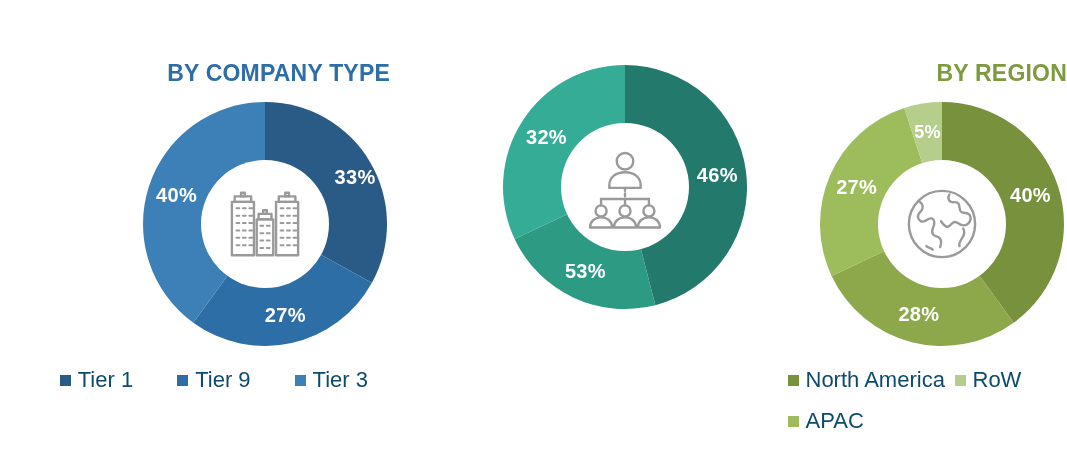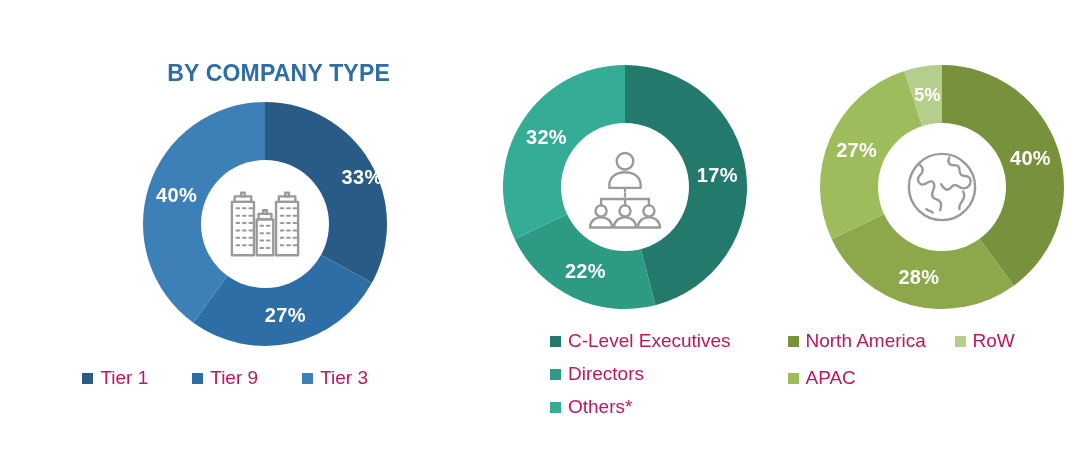--- a/index.html
+++ b/index.html
@@ -74,22 +74,22 @@
   .legend{
     margin-top:18px;
     display:flex;
     flex-wrap:wrap;
     justify-content:center;
     box-sizing:border-box;
   }
   .legend-item{
     display:flex;
     align-items:center;
-    font-size:19px;
-    color:#be185d;
+    font-size:22px;
+    color:#0c4a6e;
     white-space:nowrap;
   }
   .swatch{
     width:11px;height:11px;
     display:inline-block;
     margin-right:7px;
     flex:0 0 auto;
   }
 
   .legend-1 .legend-item{margin:0 22px;}
@@ -177,21 +177,21 @@
             <line x1="67" y1="65" x2="70" y2="65"></line>
               <line x1="74" y1="65" x2="77" y2="65"></line>
               <line x1="81" y1="65" x2="84" y2="65"></line>
             <line x1="67" y1="73" x2="70" y2="73"></line>
               <line x1="74" y1="73" x2="77" y2="73"></line>
               <line x1="81" y1="73" x2="84" y2="73"></line>
           </g>
         </svg>
       </div>
 
-      <div class="pct" id="lbl-0-0" style="left: 222px; top: 77.6591px;">33%</div>
+      <div class="pct" id="lbl-0-0" style="left: 215px; top: 77.6591px;">33%</div>
       <div class="pct" id="lbl-0-1" style="left: 145.287px; top: 215.76px;">27%</div>
       <div class="pct" id="lbl-0-2" style="left: 36.5517px; top: 96.2614px;">40%</div>
     </div>
 
     <div class="legend legend-1">
       <div class="legend-item">
         <span class="swatch" id="sw-0-0" style="background: rgb(42, 90, 134);"></span>
         <span>Tier 1</span>
       </div>
       <div class="legend-item">
@@ -228,42 +228,29 @@
           <line x1="76" y1="63" x2="76" y2="70"></line>
           <circle cx="24" cy="76" r="6"></circle>
           <path d="M12 94c0-7 5.5-11 12-11s12 4 12 11z"></path>
           <circle cx="50" cy="76" r="6"></circle>
           <path d="M38 94c0-7 5.5-11 12-11s12 4 12 11z"></path>
           <circle cx="76" cy="76" r="6"></circle>
           <path d="M64 94c0-7 5.5-11 12-11s12 4 12 11z"></path>
         </svg>
       </div>
 
-      <div class="pct" id="lbl-1-0" style="left: 217.267px; top: 113.344px;">17%</div>
-      <div class="pct" id="lbl-1-1" style="left: 85.4025px; top: 209.149px;">22%</div>
+      <div class="pct" id="lbl-1-0" style="left: 217.267px; top: 113.344px;">46%</div>
+      <div class="pct" id="lbl-1-1" style="left: 85.4025px; top: 209.149px;">53%</div>
       <div class="pct" id="lbl-1-2" style="left: 46.4775px; top: 75.1681px;">32%</div>
     </div>
 
-    <div class="legend legend-2">
-      <div class="legend-item">
-        <span class="swatch" id="sw-1-0" style="background: rgb(35, 121, 107);"></span>
-        <span>C-Level Executives</span>
-      </div>
-      <div class="legend-item">
-        <span class="swatch" id="sw-1-1" style="background: rgb(45, 154, 132);"></span>
-        <span>Directors</span>
-      </div>
-      <div class="legend-item">
-        <span class="swatch" id="sw-1-2" style="background: rgb(53, 172, 149);"></span>
-        <span>Others*</span>
-      </div>
-    </div>
   </div>
 
   <div class="panel panel-3">
+    <div class="panel-title title-3">BY REGION</div>
 
     <div class="donut-wrap">
       <svg viewBox="0 0 250 250">
         <g id="slices-2">
             <path d="M 125 125 L 125.00000000000001 3 A 122 122 0 0 1 196.70980077968173 223.7000733137436 Z" fill="#77913C"></path>
             <path d="M 125 125 L 196.70980077968173 223.7000733137436 A 122 122 0 0 1 14.611099599145618 176.94507357093886 Z" fill="#8CA84B"></path>
             <path d="M 125 125 L 14.611099599145618 176.94507357093886 A 122 122 0 0 1 87.2999266862564 8.97110501199127 Z" fill="#9DBC5C"></path>
             <path d="M 125 125 L 87.2999266862564 8.97110501199127 A 122 122 0 0 1 124.99999999999997 3 Z" fill="#B5CE8C"></path>
           </g>
         <circle cx="125" cy="125" r="64" fill="#ffffff"></circle>

